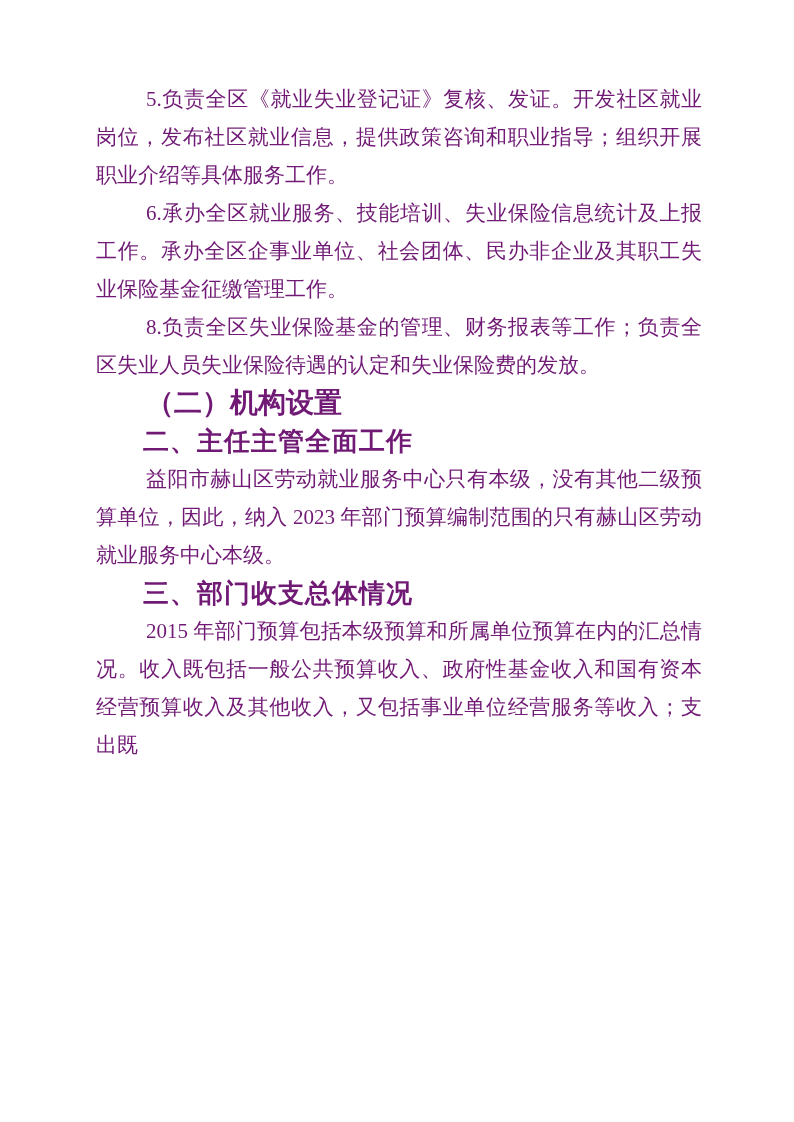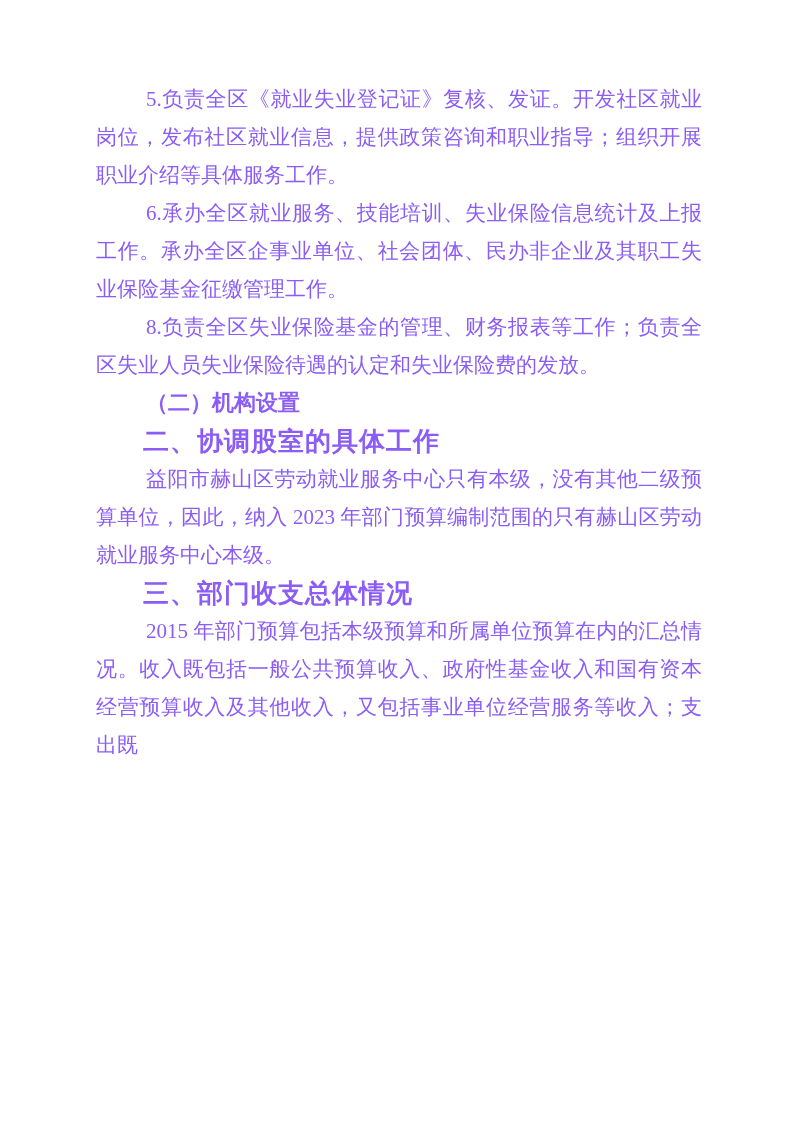--- a/index.html
+++ b/index.html
@@ -15,49 +15,49 @@
     overflow: hidden;
   }
   .content {
     position: absolute;
     left: 96px;
     top: 80px;
     width: 606px;
   }
   .para {
     margin: 0;
-    color: #8b5cf6;
+    color: #701a75;
     font-family: "Liberation Serif", "DejaVu Serif", serif;
     font-size: 21px;
     line-height: 38px;
     text-align: justify;
     text-indent: 50px;
     word-break: break-all;
   }
   .para.subheading {
     font-weight: bold;
-    font-size: 22px;
+    font-size: 28px;
     text-align: left;
   }
   .para.heading {
     font-family: "Liberation Sans", "DejaVu Sans", sans-serif;
     font-weight: bold;
     font-size: 26px;
     letter-spacing: 1px;
     text-indent: 47px;
     text-align: left;
   }
 </style>
 </head>
 <body>
 
 <div class="page">
   <div class="content">
     <p class="para body">5.负责全区《就业失业登记证》复核、发证。开发社区就业岗位，发布社区就业信息，提供政策咨询和职业指导；组织开展职业介绍等具体服务工作。</p>
     <p class="para body">6.承办全区就业服务、技能培训、失业保险信息统计及上报工作。承办全区企事业单位、社会团体、民办非企业及其职工失业保险基金征缴管理工作。</p>
     <p class="para body">8.负责全区失业保险基金的管理、财务报表等工作；负责全区失业人员失业保险待遇的认定和失业保险费的发放。</p>
     <p class="para subheading">（二）机构设置</p>
-    <p class="para heading">二、协调股室的具体工作</p>
+    <p class="para heading">二、主任主管全面工作</p>
     <p class="para body">益阳市赫山区劳动就业服务中心只有本级，没有其他二级预算单位，因此，纳入 2023 年部门预算编制范围的只有赫山区劳动就业服务中心本级。</p>
     <p class="para heading">三、部门收支总体情况</p>
     <p class="para body">2015 年部门预算包括本级预算和所属单位预算在内的汇总情况。收入既包括一般公共预算收入、政府性基金收入和国有资本经营预算收入及其他收入，又包括事业单位经营服务等收入；支出既</p>
   </div>
 </div>
 
 </body></html>

